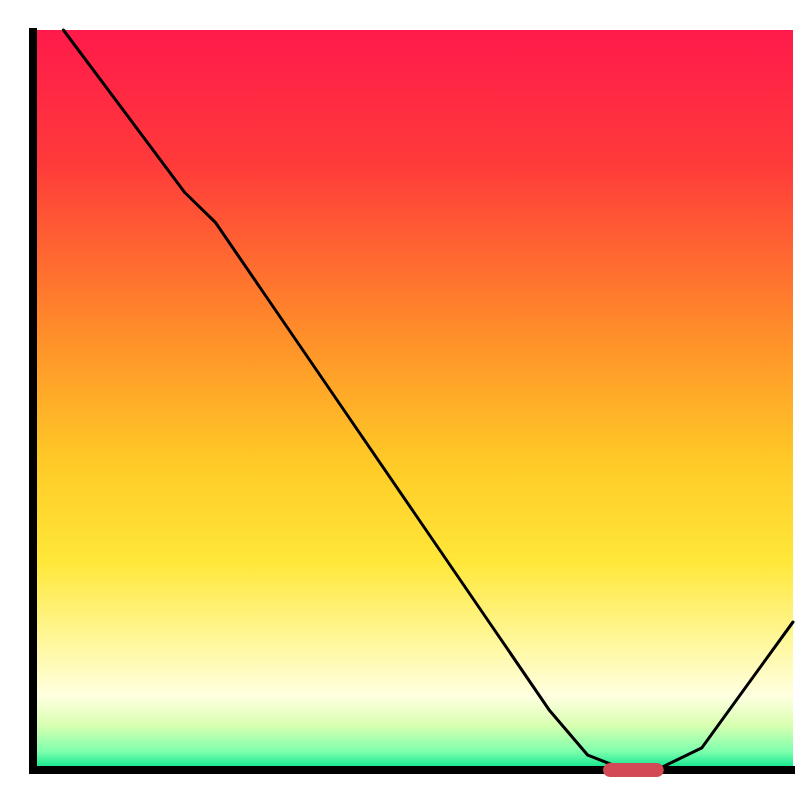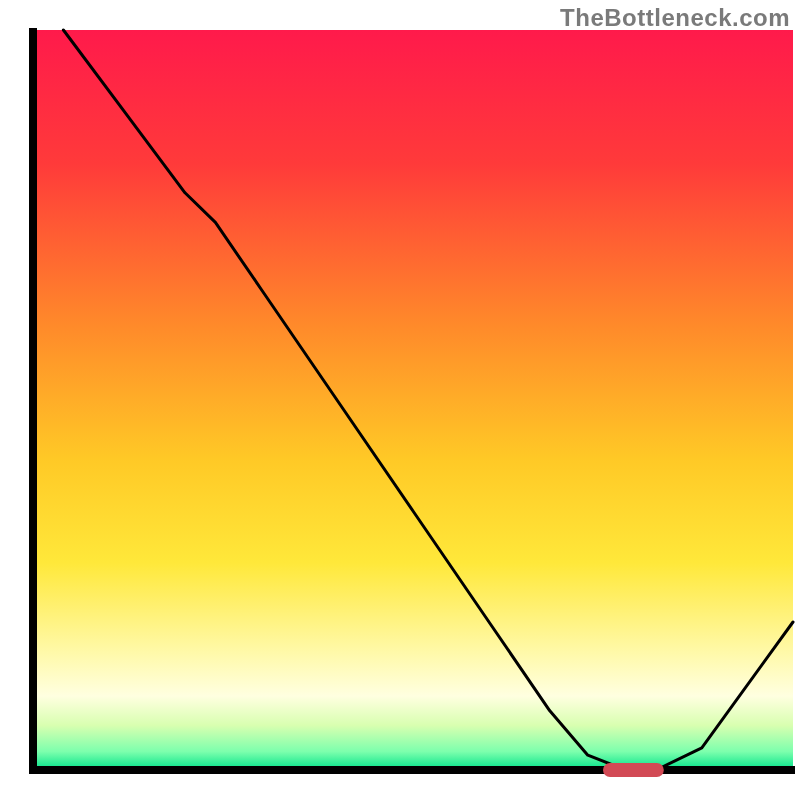--- a/index.html
+++ b/index.html
@@ -55,14 +55,13 @@
         </linearGradient>
     </defs>
     <g id="plot-group">
         <rect x="33" y="30" width="760" height="740" fill="url(#bgGrad)"></rect>
         <line x1="33" y1="28" x2="33" y2="774" stroke="#000000" stroke-width="8" stroke-linecap="butt"></line>
         <line x1="29" y1="770" x2="795" y2="770" stroke="#000000" stroke-width="8" stroke-linecap="butt"></line>
         <path d="M 63.400000000000006 30 L 124.2 111.39999999999998 L 185 192.79999999999995 L 215.4 222.39999999999998 L 261 289 L 337 400 L 413 511 L 489 622 L 549.8000000000001 710.8 L 587.8 755.2 L 625.8000000000001 770 L 656.1999999999999 770 L 701.8 747.8 L 793 622" fill="none" stroke="#000000" stroke-width="3" stroke-linejoin="round" stroke-linecap="round"></path>
         <rect x="603" y="763" width="60.799999999999955" height="14" rx="7" ry="7" fill="#d24a55"></rect>
       </g>
   </svg>
-  <div class="watermark">TheBottleneck.com</div>
 </div>
 
 </body></html>

